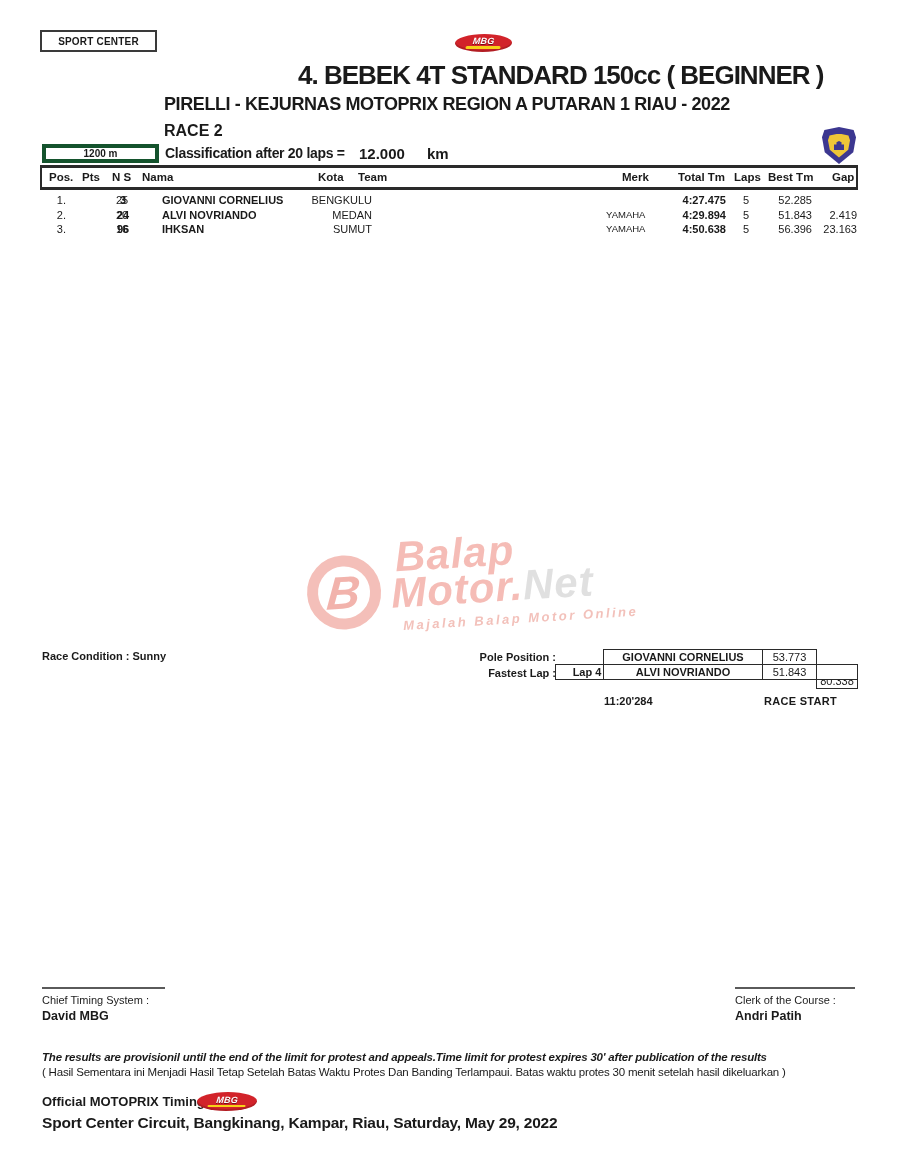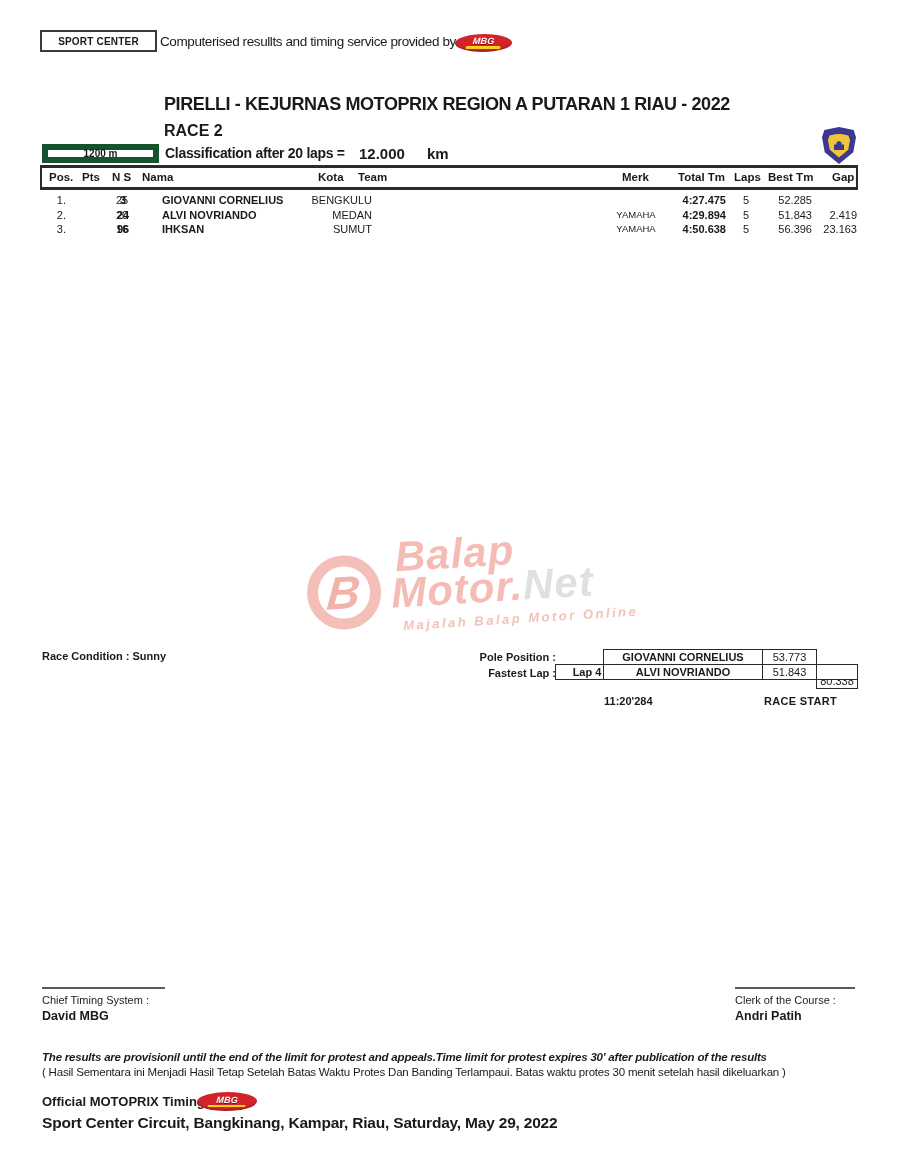--- a/index.html
+++ b/index.html
@@ -30,38 +30,38 @@
 
   
   .imi { left:822px; top:127px; width:34px; height:37px;
     clip-path:polygon(50% 0,93% 8%,100% 28%,92% 68%,50% 100%,8% 68%,0 28%,7% 8%);
     background:#3c3790; display:flex; align-items:center; justify-content:center; }
   .imi .inner { width:22px; height:24px;
     clip-path:polygon(50% 0,93% 8%,100% 28%,92% 68%,50% 100%,8% 68%,0 28%,7% 8%);
     background:#eec637; display:flex; align-items:center; justify-content:center; }
   .imi .glyph { width:10px; height:9px; background:#3c3790; clip-path:polygon(0 100%,0 40%,25% 40%,25% 15%,50% 0,75% 15%,75% 40%,100% 40%,100% 100%); }
 
-  .dist-box { left:42px; top:144px; width:117px; height:19px; border:6px solid #14532d;
+  .dist-box { left:42px; top:144px; width:117px; height:19px; border:4px solid #14532d;
     display:flex; align-items:center; justify-content:center; font-size:10px; font-weight:bold; }
   .cls-label { left:165px; top:145px; font-size:14px; font-weight:bold; letter-spacing:-.3px;}
   .cls-value { left:359px; top:145px; font-size:15px; font-weight:bold; }
   .cls-unit  { left:427px; top:145px; font-size:15px; font-weight:bold; }
 
   
   .tbl-head-box { left:40px; top:165px; width:818px; height:25px;
     border:2px solid #2a2a2a; border-top-width:3px; border-bottom-width:3px; }
   .hlbl { top:171px; font-size:11.5px; font-weight:bold; white-space:nowrap; }
   .row { left:0; width:900px; height:13px; font-size:11px; }
   .cell { position:absolute; top:0; white-space:nowrap; }
   .c-pos  { left:44px;  width:22px; text-align:right; }
   .c-pts  { left:78px;  width:24px; text-align:center;margin-left:32px; }
   .c-ns   { left:106px; width:34px; text-align:center; font-weight:bold; }
   .c-nama { left:162px; width:220px; font-weight:bold; }
   .c-kota { left:288px; width:84px; text-align:right; }
-  .c-merk { left:606px; width:60px; text-align:center; font-size:9.5px; }
+  .c-merk { left:606px; width:60px; font-size:9.5px; }
   .c-total{ left:664px; width:62px; text-align:right; font-weight:bold; }
   .c-laps { left:732px; width:28px; text-align:center; }
   .c-best { left:762px; width:50px; text-align:right; }
   .c-gap  { left:800px; width:57px; text-align:right; }
 
   
   .wm { left:295px; top:538px; width:345px; height:100px; transform:rotate(-3.5deg); opacity:.8; pointer-events:none;}
   .wm-ring { position:absolute; left:12px; top:10px; width:74px; height:74px; border-radius:50%;
     border:11px solid #f2b0a8; display:flex; align-items:center; justify-content:center; }
   .wm-b { font-size:46px; font-weight:bold; font-style:italic; color:#efa198; line-height:1; transform:skewX(-8deg);}
@@ -96,26 +96,26 @@
   .venue { left:42px; top:1114px; font-size:15.5px; font-weight:bold; letter-spacing:-.2px;}
 </style>
 </head>
 <body>
 
 <div id="page">
 
   <div class="abs sport-box">
     <span>SPORT CENTER</span>
   </div>
-  <div class="abs provided">Computerised resullts and timing service provided by</div>
   <div class="abs mbg mbg-top">
     <span class="t">MBG</span>
     <span class="u"></span>
   </div>
 
+  <div class="abs title">4. BEBEK 4T STANDARD 150cc ( BEGINNER )</div>
   <div class="abs subtitle">PIRELLI - KEJURNAS MOTOPRIX REGION A PUTARAN 1 RIAU - 2022</div>
   <div class="abs race-label">RACE 2</div>
 
   <div class="abs imi">
     <div class="inner">
       <div class="glyph"></div>
     </div>
   </div>
 
   <div class="abs dist-box">

